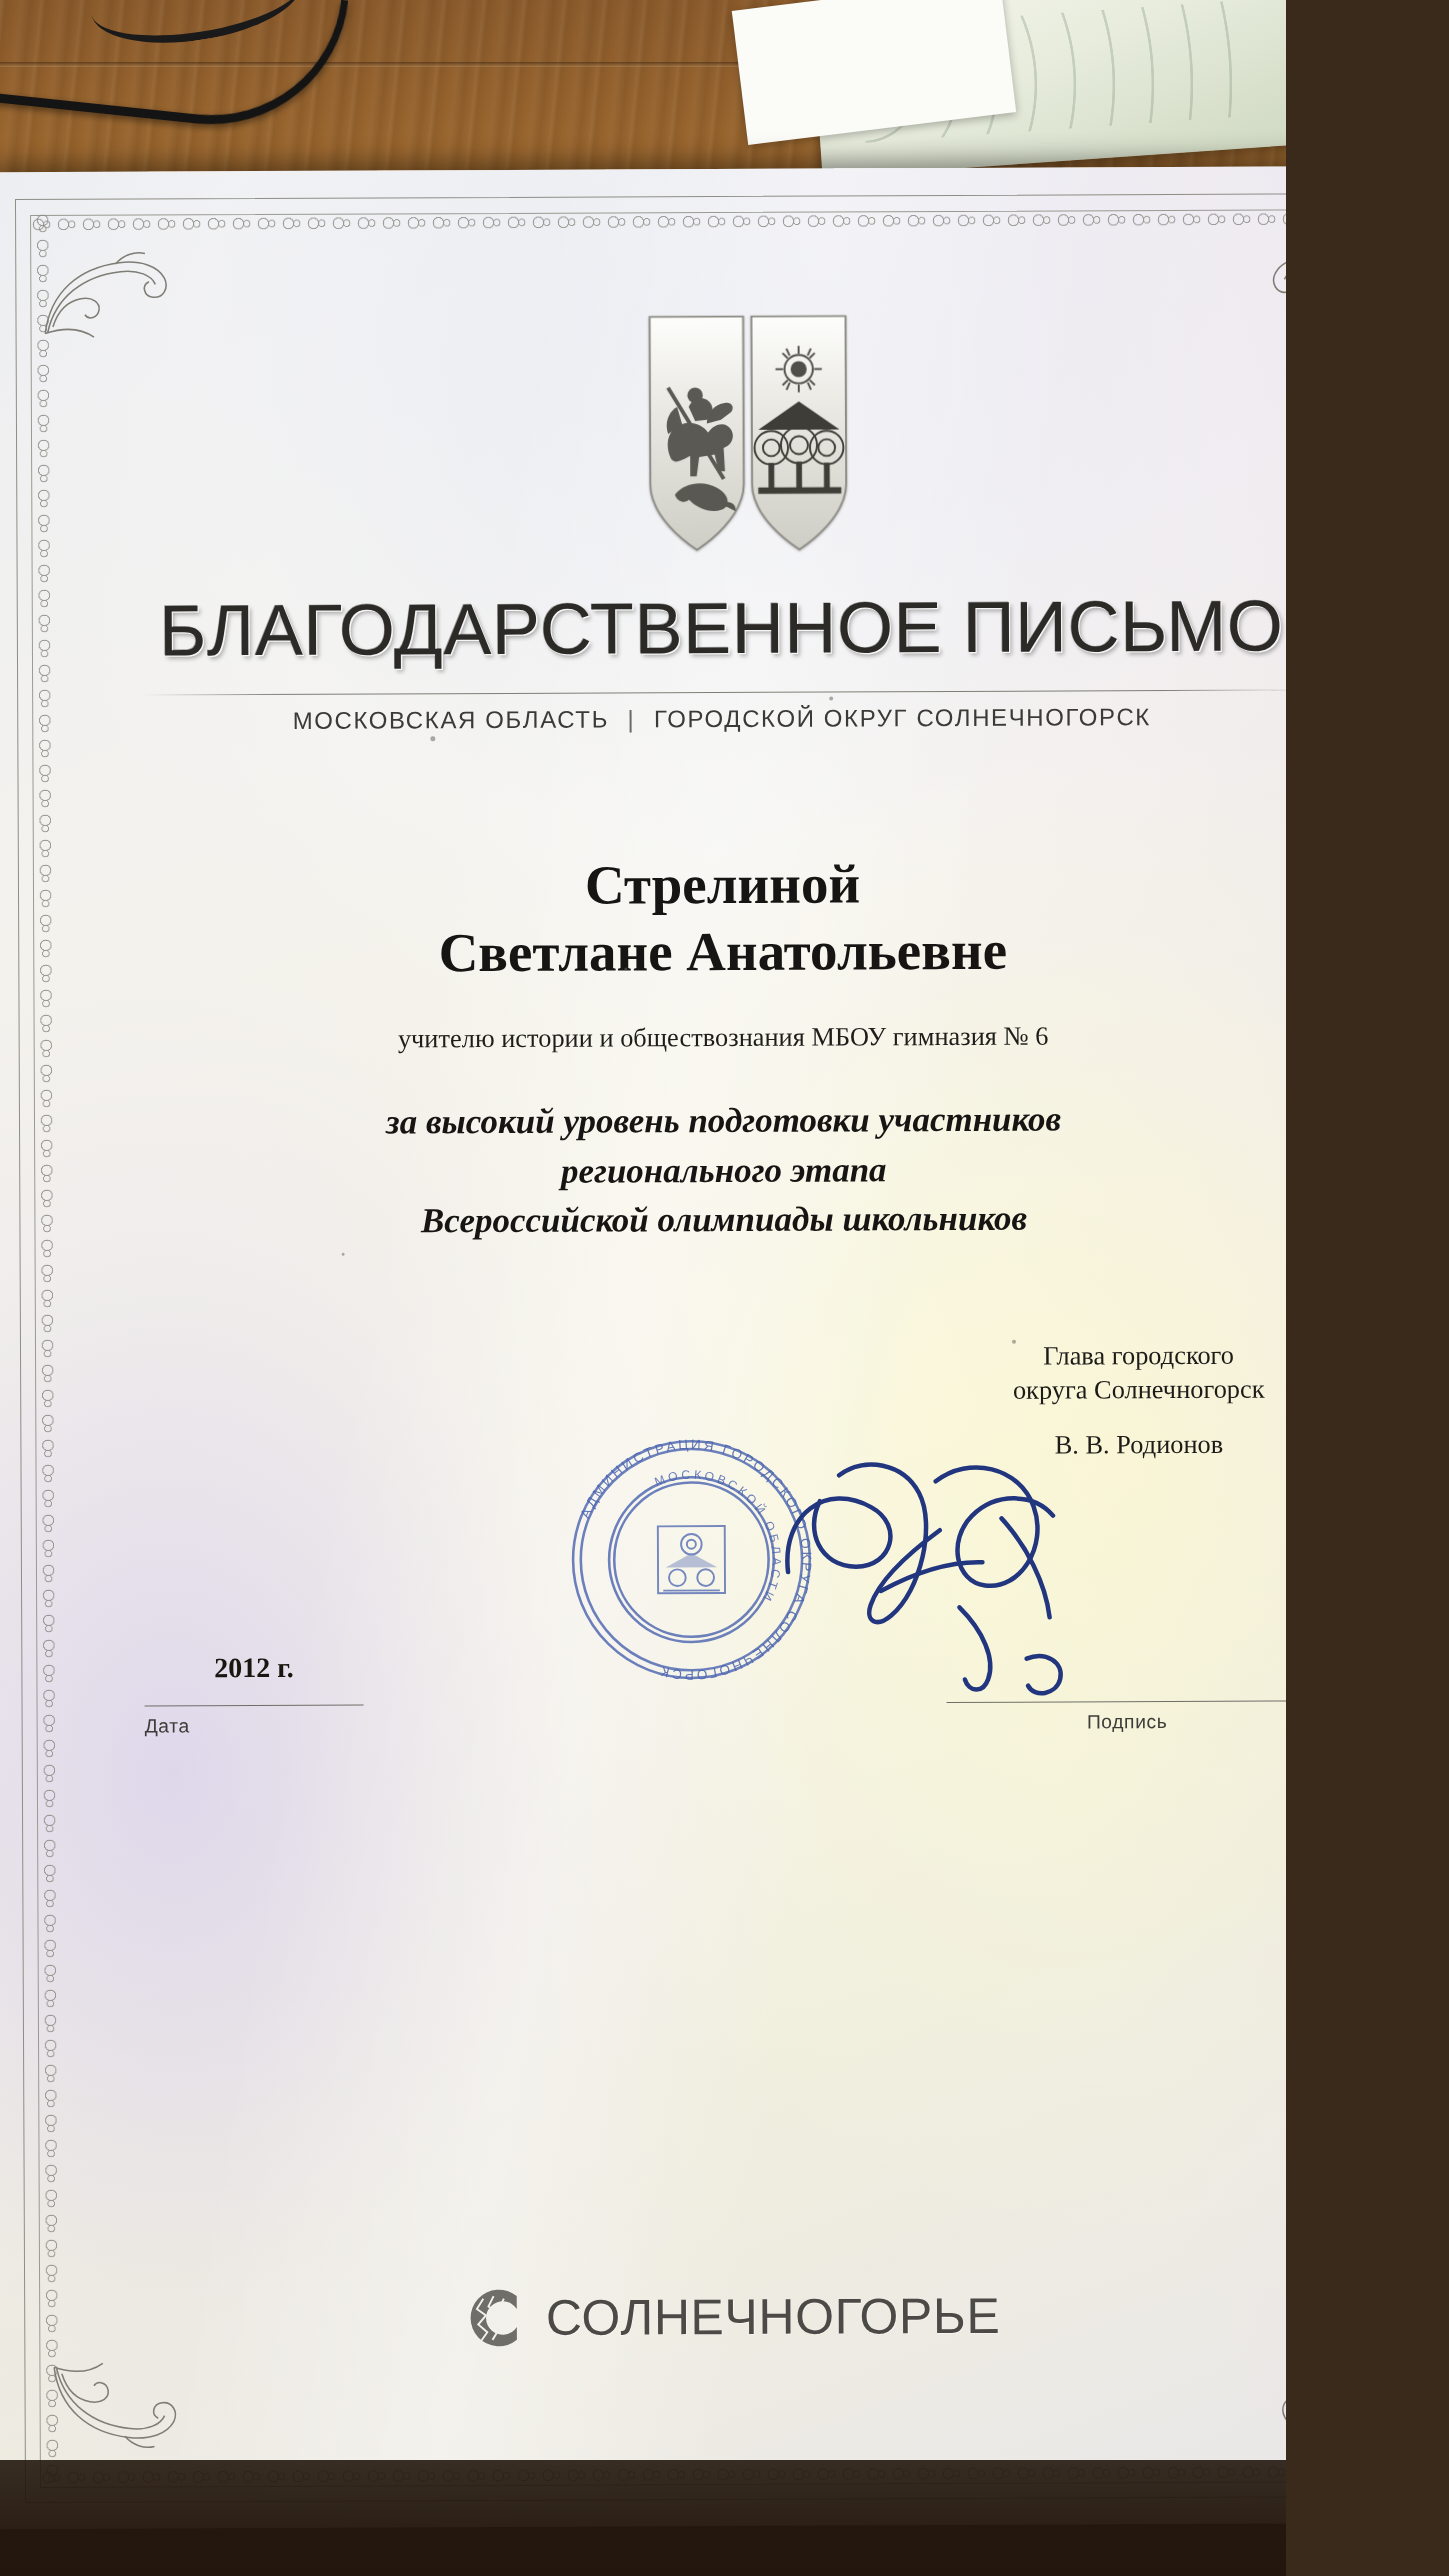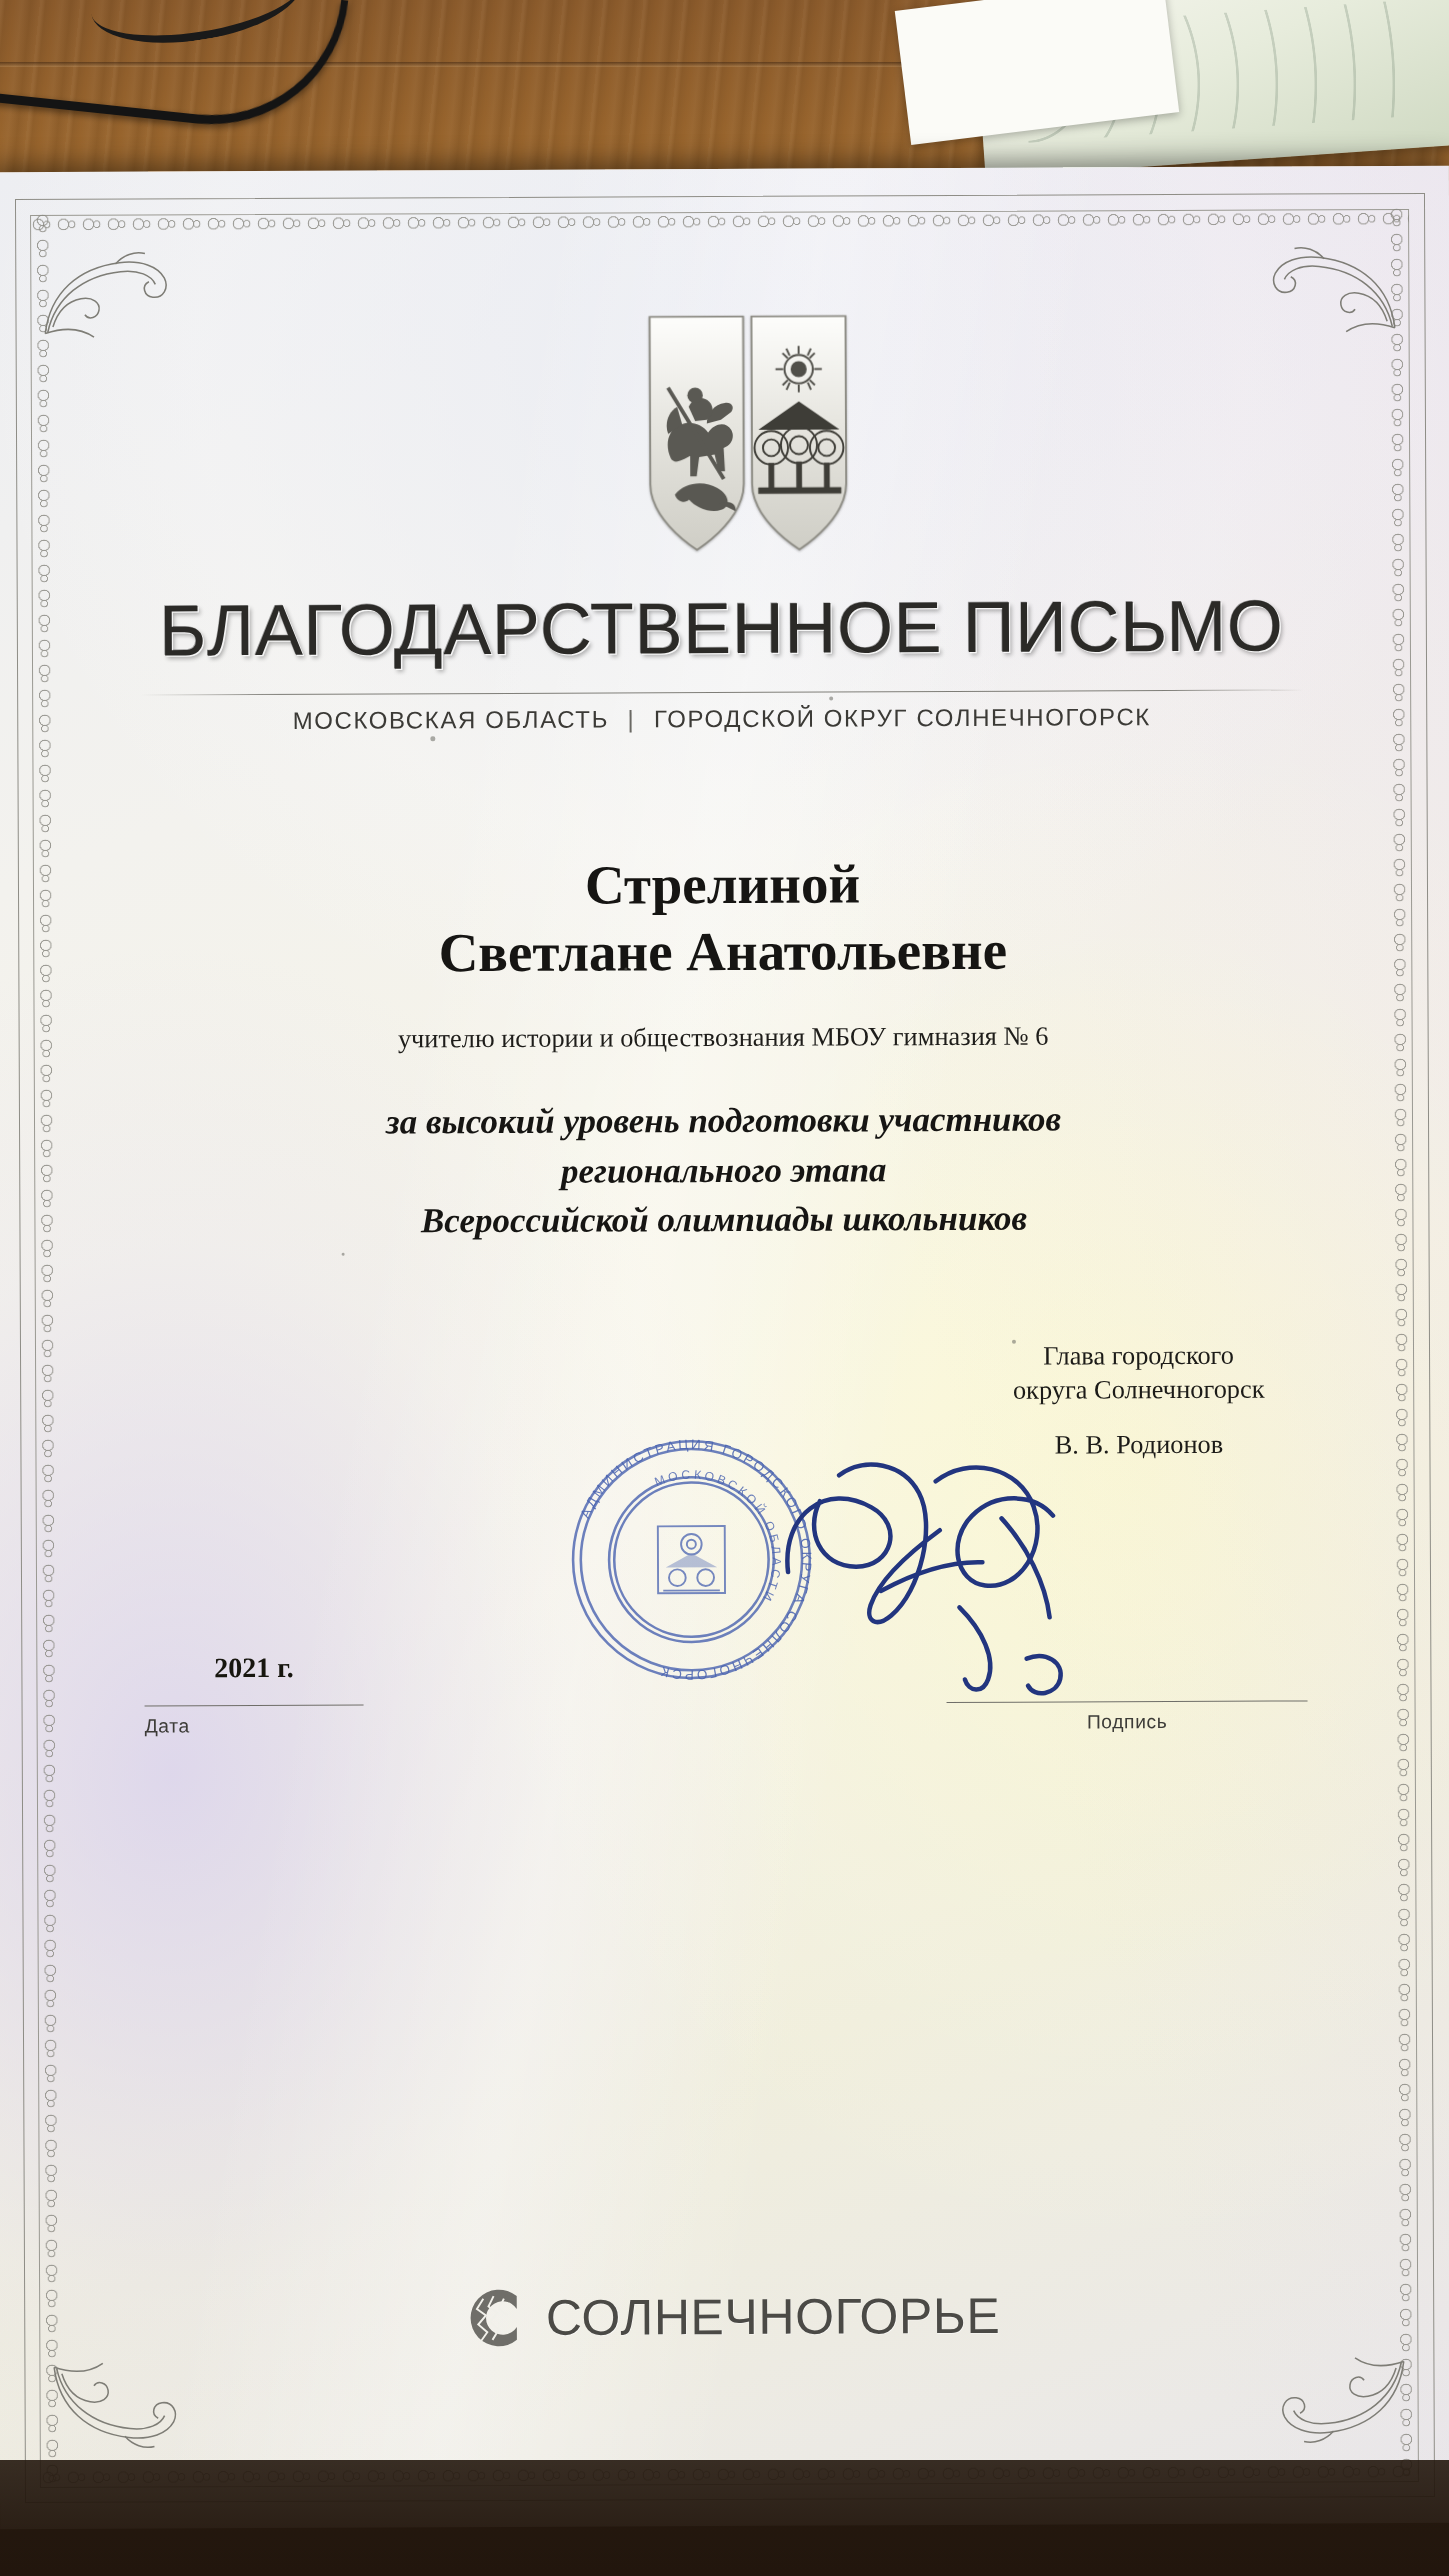--- a/index.html
+++ b/index.html
@@ -10,21 +10,21 @@
   body {
     width: 1449px;
     height: 2576px;
     overflow: hidden;
     font-family: "Liberation Sans", sans-serif;
   }
 
   
   #scene {
     position: relative;
-    width: 1449px;
+    width: 1286px;
     height: 2576px;
     background:
       linear-gradient(180deg, #8a5a2b 0%, #a9712f 12%, #b9813a 30%, #8d5c28 60%, #4a3320 85%, #2e2015 100%);
     overflow: hidden;
   }
   .wood-grain {
     position: absolute;
     left: 0; top: 0; right: 0;
     height: 206px;
     background:
@@ -600,21 +600,21 @@
           <path d="M70 300 C 60 210, 130 160, 200 200 C 250 228, 232 292, 176 292 C 120 292, 96 236, 120 190"></path>
           <path d="M150 150 C 190 120, 250 132, 274 178 C 300 228, 276 330, 230 368 C 206 388, 190 376, 198 352 C 212 312, 262 268, 306 236"></path>
           <path d="M214 330 C 262 304, 318 284, 372 286"></path>
           <path d="M300 160 C 352 120, 430 138, 452 200 C 474 262, 430 330, 376 322 C 330 316, 318 252, 356 214 C 392 178, 452 178, 482 214"></path>
           <path d="M402 218 C 440 260, 470 318, 476 372"></path>
           <path d="M336 356 C 372 392, 392 436, 380 468 C 372 490, 350 488, 344 468"></path>
           <path d="M440 436 C 470 424, 498 442, 492 468 C 486 492, 452 498, 442 478"></path>
         </svg>
       </div>
 
-      <div class="date-val">2021 г.</div>
+      <div class="date-val">2012 г.</div>
       <div class="line-date"></div>
       <div class="cap-date">Дата</div>
       <div class="line-sign"></div>
       <div class="cap-sign">Подпись</div>
 
       <div class="logo-block">
         <span class="logo-mark">
           <svg viewBox="0 0 112 112">
             <path d="M92 22 A44 44 0 1 0 92 90 L92 70 A26 26 0 1 1 92 42 Z" fill="#6f6e69"></path>
             <g stroke="#f1f0ea" stroke-width="3" fill="none">

